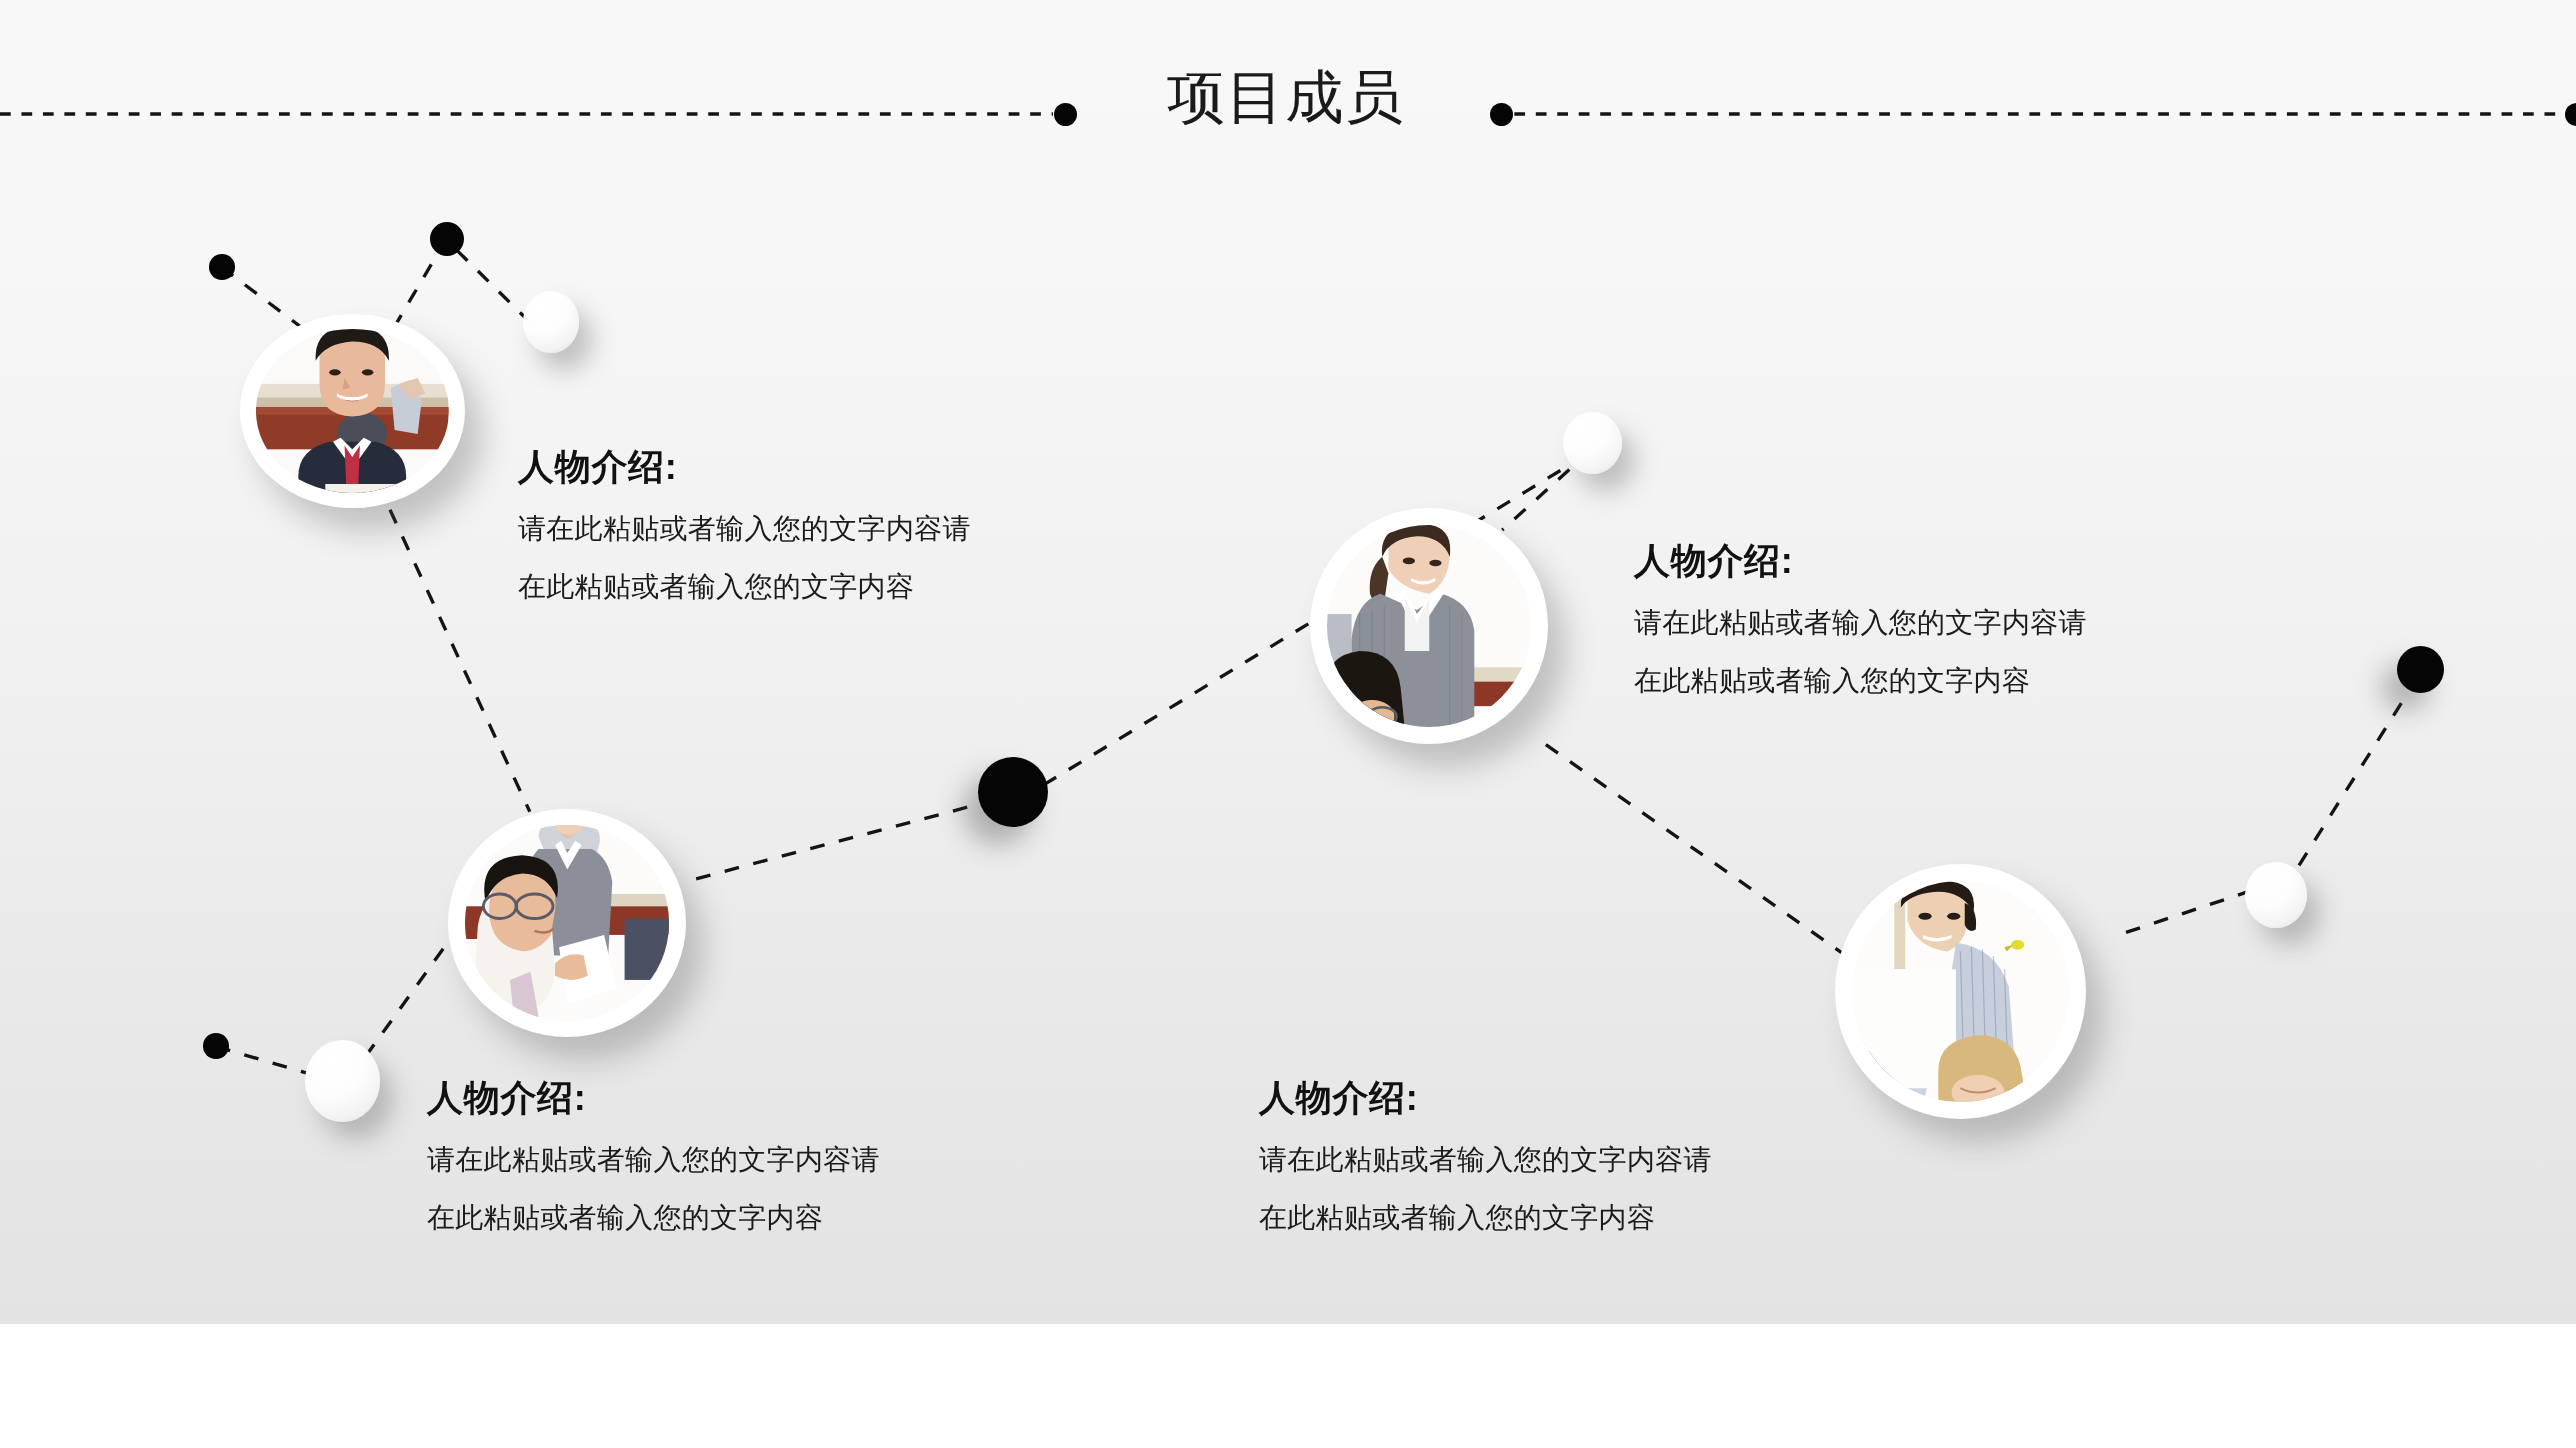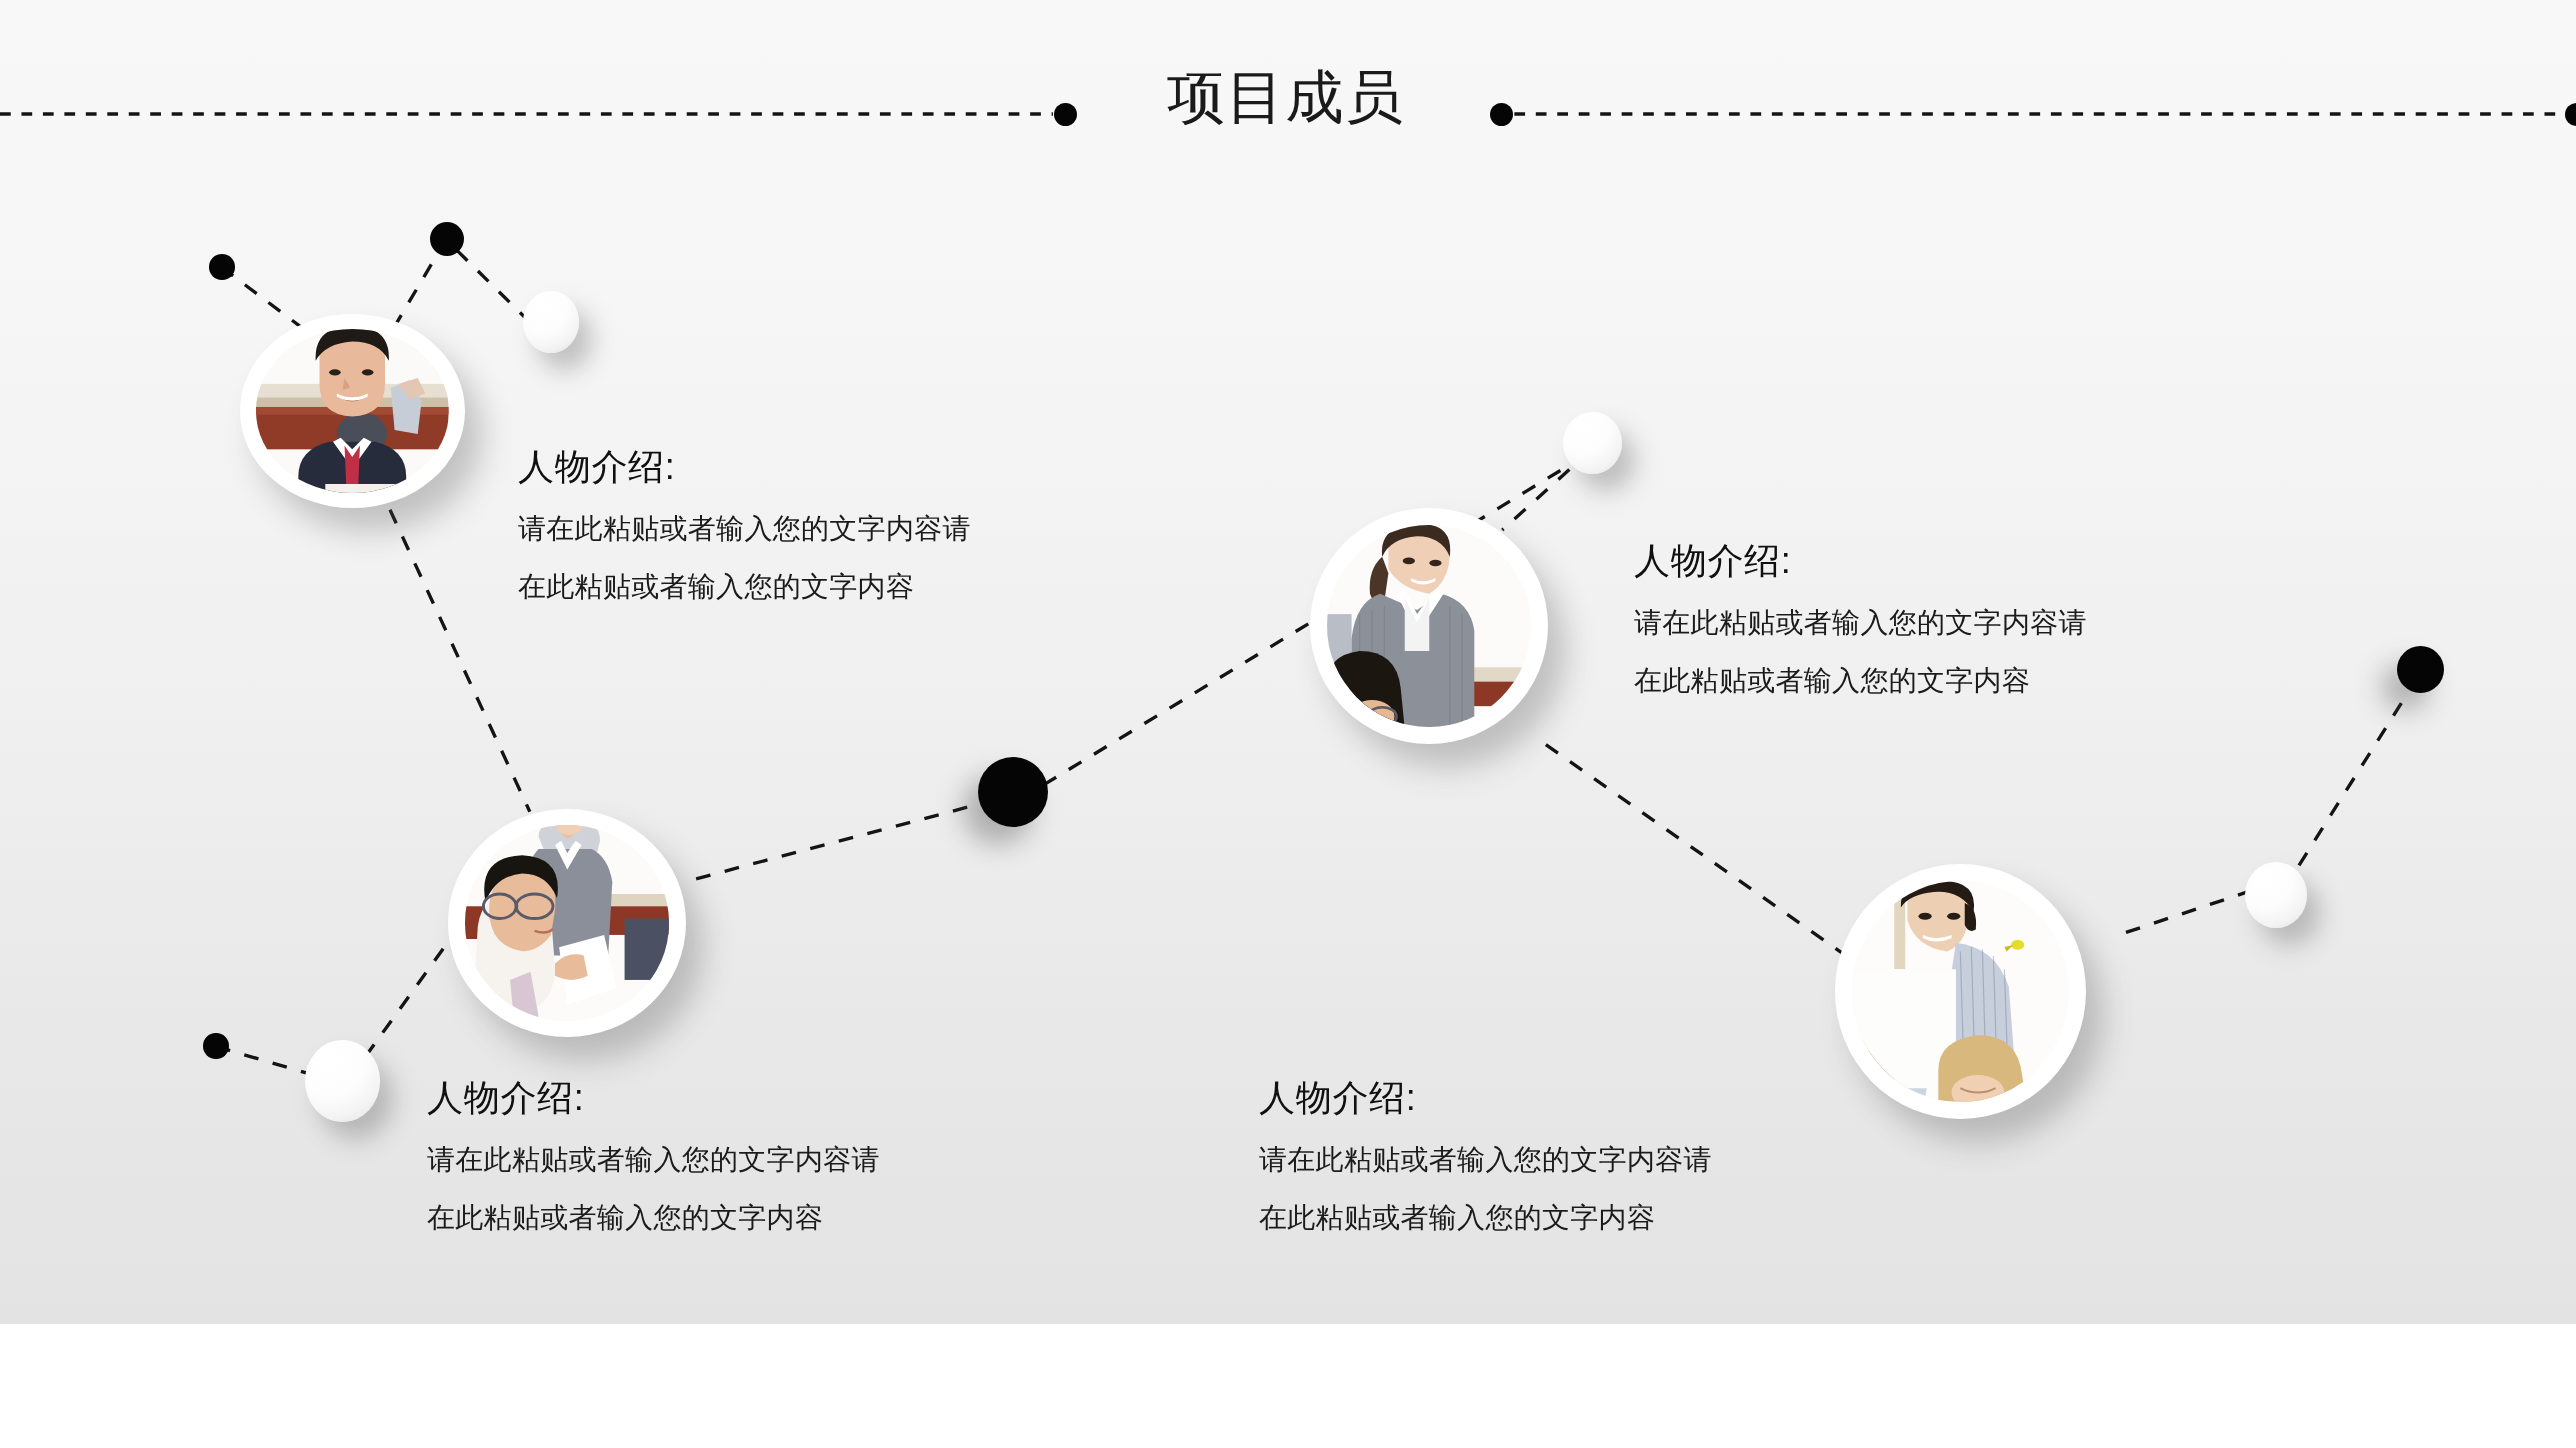--- a/index.html
+++ b/index.html
@@ -73,21 +73,21 @@
     background: #050505;
   }
   .node-black.shadowed {
     box-shadow: -14.8px 17.4px 27px rgba(70,70,70,0.38);
   }
 
   
   .entry { position: absolute; }
   .entry-title {
     font-size: 36px;
-    font-weight: normal;
+    font-weight: bold;
     color: #111111;
     letter-spacing: 0.7px;
     white-space: nowrap;
     margin: 0 0 23px 0;
   }
   .entry-line {
     font-size: 28px;
     color: #1b1b1b;
     line-height: 1.0;
     white-space: nowrap;

